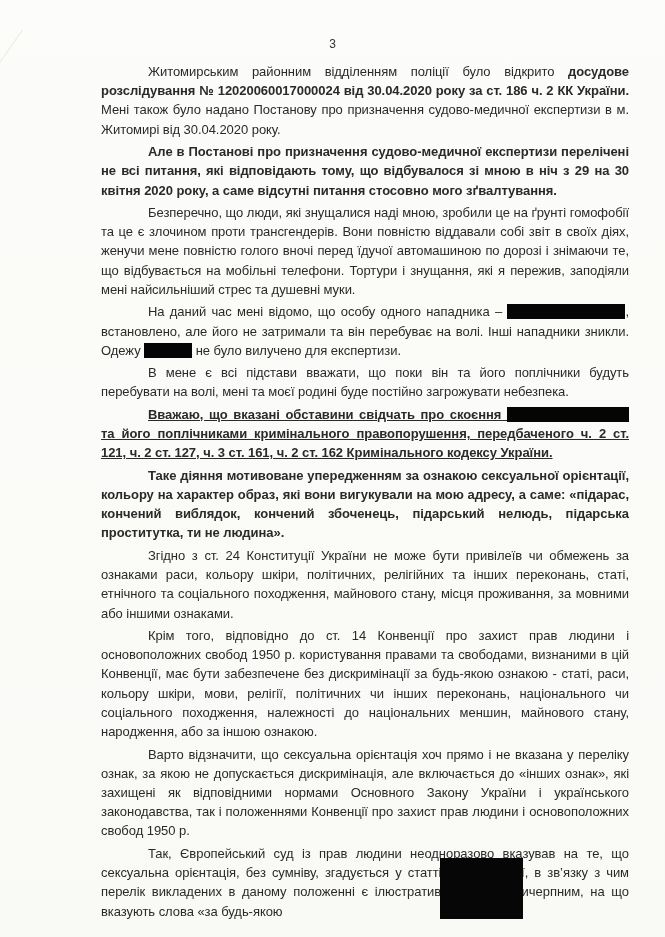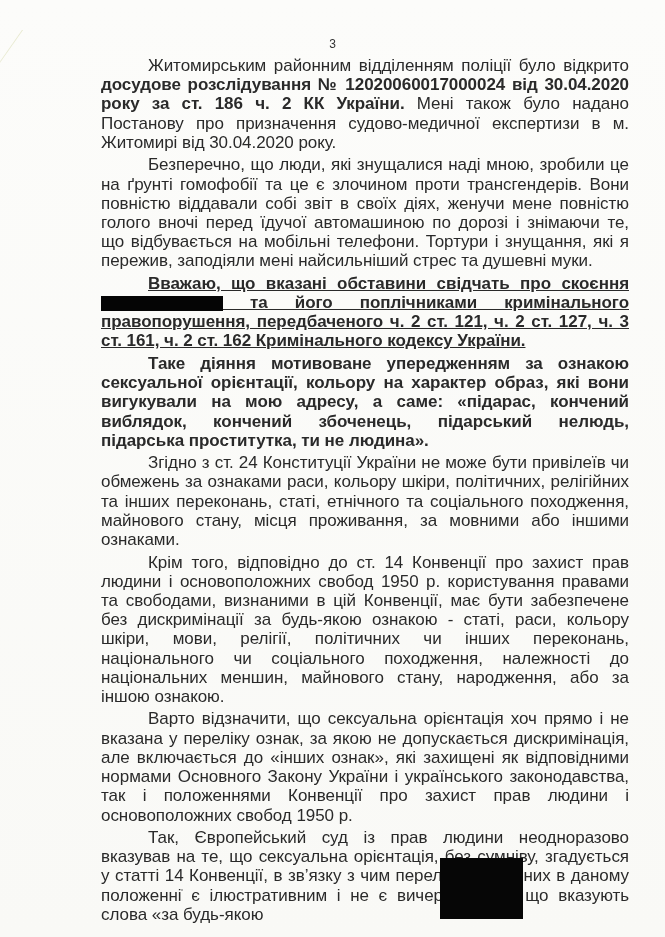--- a/index.html
+++ b/index.html
@@ -12,22 +12,22 @@
   }
   .page {
     position: absolute; left: 0; top: 0; width: 665px; height: 937px;
     background: linear-gradient(180deg, #fcfcfa 0%, #f9f9f6 100%);
   }
   .page-number {
     position: absolute; top: 37px; left: 0; width: 665px; text-align: center;
     font-size: 12px; color: #333;
   }
   .body-text {
-    position: absolute; left: 101px; top: 56px; width: 528px;
-    font-size: 17px; line-height: 19.2px; text-align: justify;
+    position: absolute; left: 101px; top: 62px; width: 528px;
+    font-size: 13px; line-height: 19.2px; text-align: justify;
     letter-spacing: -0.05px;
   }
   .body-text p { margin: 0 0 3.3px 0; text-indent: 47px; }
   .b { font-weight: bold; }
   .u { text-decoration: underline; }
   .redact {
     display: inline-block; background: #050505; vertical-align: -3px;
     height: 15px;
   }
   .stamp {
@@ -42,21 +42,24 @@
 </style>
 </head>
 <body>
 
 <div class="page">
   <div class="corner-mark"></div>
   <div class="page-number">3</div>
 
   <div class="body-text" id="body-text">
     <p><span>Житомирським районним відділенням поліції було відкрито </span><span class="b">досудове розслідування № 12020060017000024 від 30.04.2020 року за ст. 186 ч. 2 КК України.</span><span> Мені також було надано Постанову про призначення судово-медичної експертизи в м. Житомирі від 30.04.2020 року.</span></p>
+    <p><span class="b">Але в Постанові про призначення судово-медичної експертизи перелічені не всі питання, які відповідають тому, що відбувалося зі мною в ніч з 29 на 30 квітня 2020 року, а саме відсутні питання стосовно мого зґвалтування.</span></p>
     <p><span>Безперечно, що люди, які знущалися наді мною, зробили це на ґрунті гомофобії та це є злочином проти трансгендерів. Вони повністю віддавали собі звіт в своїх діях, женучи мене повністю голого вночі перед їдучої автомашиною по дорозі і знімаючи те, що відбувається на мобільні телефони. Тортури і знущання, які я пережив, заподіяли мені найсильніший стрес та душевні муки.</span></p>
+    <p><span>На даний час мені відомо, що особу одного нападника – </span><span class="redact" style="width: 118px;"></span><span>, встановлено, але його не затримали та він перебуває на волі. Інші нападники зникли. Одежу </span><span class="redact" style="width: 48px;"></span><span> не було вилучено для експертизи.</span></p>
+    <p><span>В мене є всі підстави вважати, що поки він та його поплічники будуть перебувати на волі, мені та моєї родині буде постійно загрожувати небезпека.</span></p>
     <p><span class="b u">Вважаю, що вказані обставини свідчать про скоєння </span><span class="redact" style="width: 122px;"></span><span class="b u"> та його поплічниками кримінального правопорушення, передбаченого ч. 2 ст. 121, ч. 2 ст. 127, ч. 3 ст. 161, ч. 2 ст. 162 Кримінального кодексу України.</span></p>
     <p><span class="b">Таке діяння мотивоване упередженням за ознакою сексуальної орієнтації, кольору на характер образ, які вони вигукували на мою адресу, а саме: «підарас, кончений виблядок, кончений збоченець, підарський нелюдь, підарська проститутка, ти не людина».</span></p>
     <p><span>Згідно з ст. 24 Конституції України не може бути привілеїв чи обмежень за ознаками раси, кольору шкіри, політичних, релігійних та інших переконань, статі, етнічного та соціального походження, майнового стану, місця проживання, за мовними або іншими ознаками.</span></p>
     <p><span>Крім того, відповідно до ст. 14 Конвенції про захист прав людини і основоположних свобод 1950 р. користування правами та свободами, визнаними в цій Конвенції, має бути забезпечене без дискримінації за будь-якою ознакою - статі, раси, кольору шкіри, мови, релігії, політичних чи інших переконань, національного чи соціального походження, належності до національних меншин, майнового стану, народження, або за іншою ознакою.</span></p>
     <p><span>Варто відзначити, що сексуальна орієнтація хоч прямо і не вказана у переліку ознак, за якою не допускається дискримінація, але включається до «інших ознак», які захищені як відповідними нормами Основного Закону України і українського законодавства, так і положеннями Конвенції про захист прав людини і основоположних свобод 1950 р.</span></p>
     <p><span>Так, Європейський суд із прав людини неодноразово вказував на те, що сексуальна орієнтація, без сумніву, згадується у статті 14 Конвенції, в зв’язку з чим перелік викладених в даному положенні є ілюстративним і не є вичерпним, на що вказують слова «за будь-якою</span></p>
   </div>
 
   <div class="stamp"></div>
   <div class="speck" style="left:166px;top:853px;"></div>

